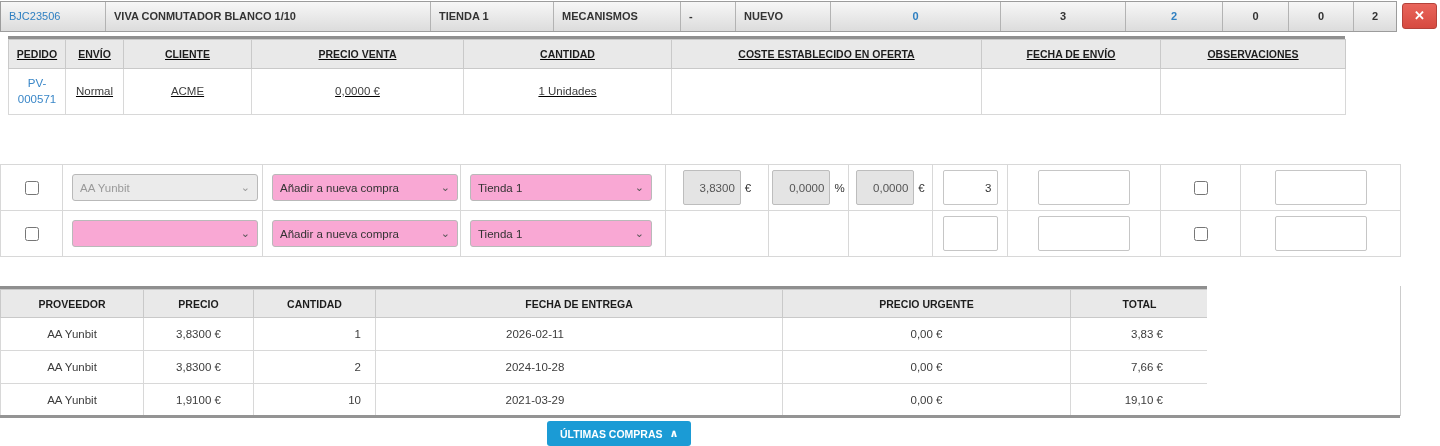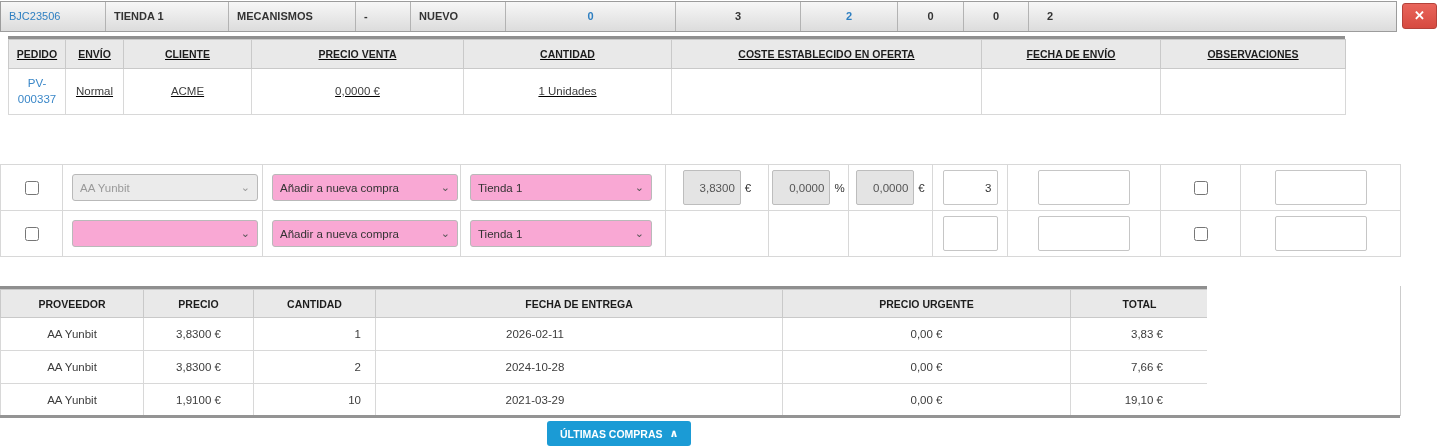--- a/index.html
+++ b/index.html
@@ -71,20 +71,21 @@
            font-family:inherit;cursor:pointer;display:flex;align-items:center;}
   .ultimas .up{margin-left:7px;font-size:11px;font-weight:bold;}
 </style>
 </head>
 <body>
 
 <div class="screen">
 
   <div class="prod-bar">
     <div class="pb-cell" style="width:105px"><a href="#" class="pb-link">BJC23506</a></div>
+    <div class="pb-cell" style="width:325px">VIVA CONMUTADOR BLANCO 1/10</div>
     <div class="pb-cell" style="width:123px">TIENDA 1</div>
     <div class="pb-cell" style="width:127px">MECANISMOS</div>
     <div class="pb-cell" style="width:55px">-</div>
     <div class="pb-cell" style="width:95px">NUEVO</div>
     <div class="pb-cell num blue" style="width:170px">0</div>
     <div class="pb-cell num" style="width:125px">3</div>
     <div class="pb-cell num blue" style="width:97px">2</div>
     <div class="pb-cell num" style="width:66px">0</div>
     <div class="pb-cell num" style="width:65px">0</div>
     <div class="pb-cell num last" style="width:42px">2</div>
@@ -108,21 +109,21 @@
         <th>PEDIDO</th>
         <th>ENVÍO</th>
         <th>CLIENTE</th>
         <th>PRECIO VENTA</th>
         <th>CANTIDAD</th>
         <th>COSTE ESTABLECIDO EN OFERTA</th>
         <th>FECHA DE ENVÍO</th>
         <th>OBSERVACIONES</th>
       </tr>
       <tr style="height:45px">
-        <td><a href="#" class="pedido-link">PV-000337</a></td>
+        <td><a href="#" class="pedido-link">PV-000571</a></td>
         <td>Normal</td>
         <td>ACME</td>
         <td>0,0000 €</td>
         <td>1 Unidades</td>
         <td></td>
         <td></td>
         <td></td>
       </tr>
     </tbody>
       </table>

